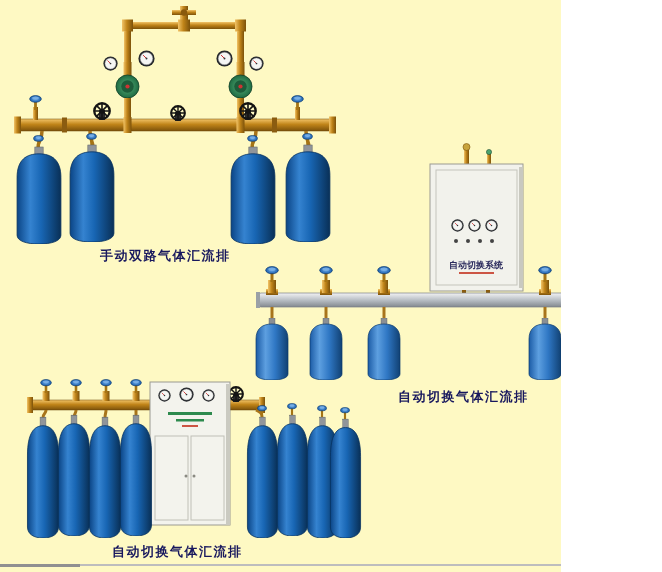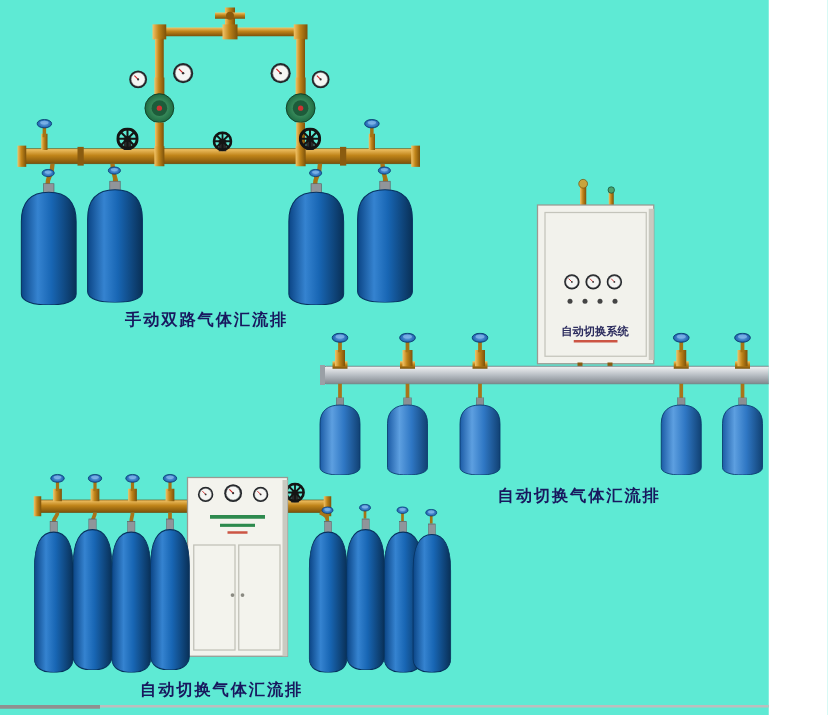--- a/index.html
+++ b/index.html
@@ -1,18 +1,18 @@
 <!DOCTYPE html>
 <html><head>
 <meta charset="utf-8">
 <style>
   * { margin:0; padding:0; box-sizing:border-box; }
   html,body { background:#ffffff; }
   #canvas {
-    position:relative; width:615px; height:572px; background:#5eead4;
+    position:relative; width:561px; height:572px; background:#fef9c3;
     font-family:"Liberation Sans", sans-serif; overflow:hidden;
   }
   #canvas > svg { position:absolute; left:0; top:0; }
   .caption {
     position:absolute; font-size:13px; font-weight:bold; color:#18185e;
     text-align:left; letter-spacing:1.5px; white-space:nowrap;
   }
   #cap1 { left:100px; top:247px; width:170px; }
   #cap2 { left:398px; top:388px; width:150px; }
   #cap3 { left:112px; top:543px; width:150px; }

